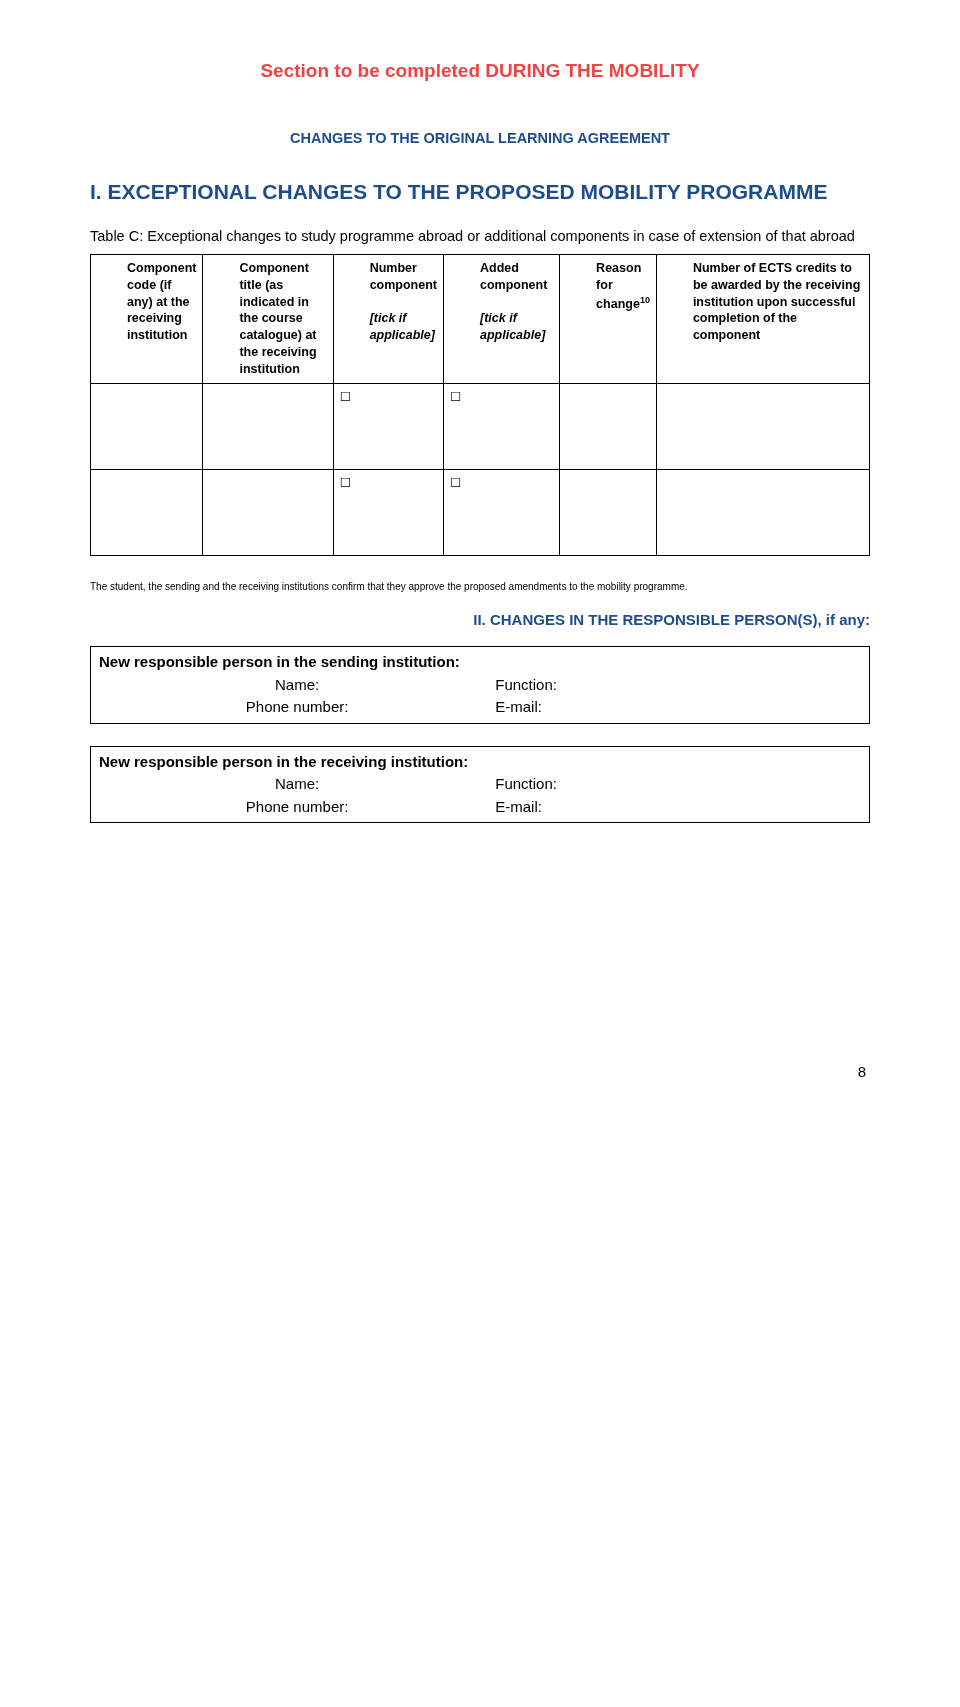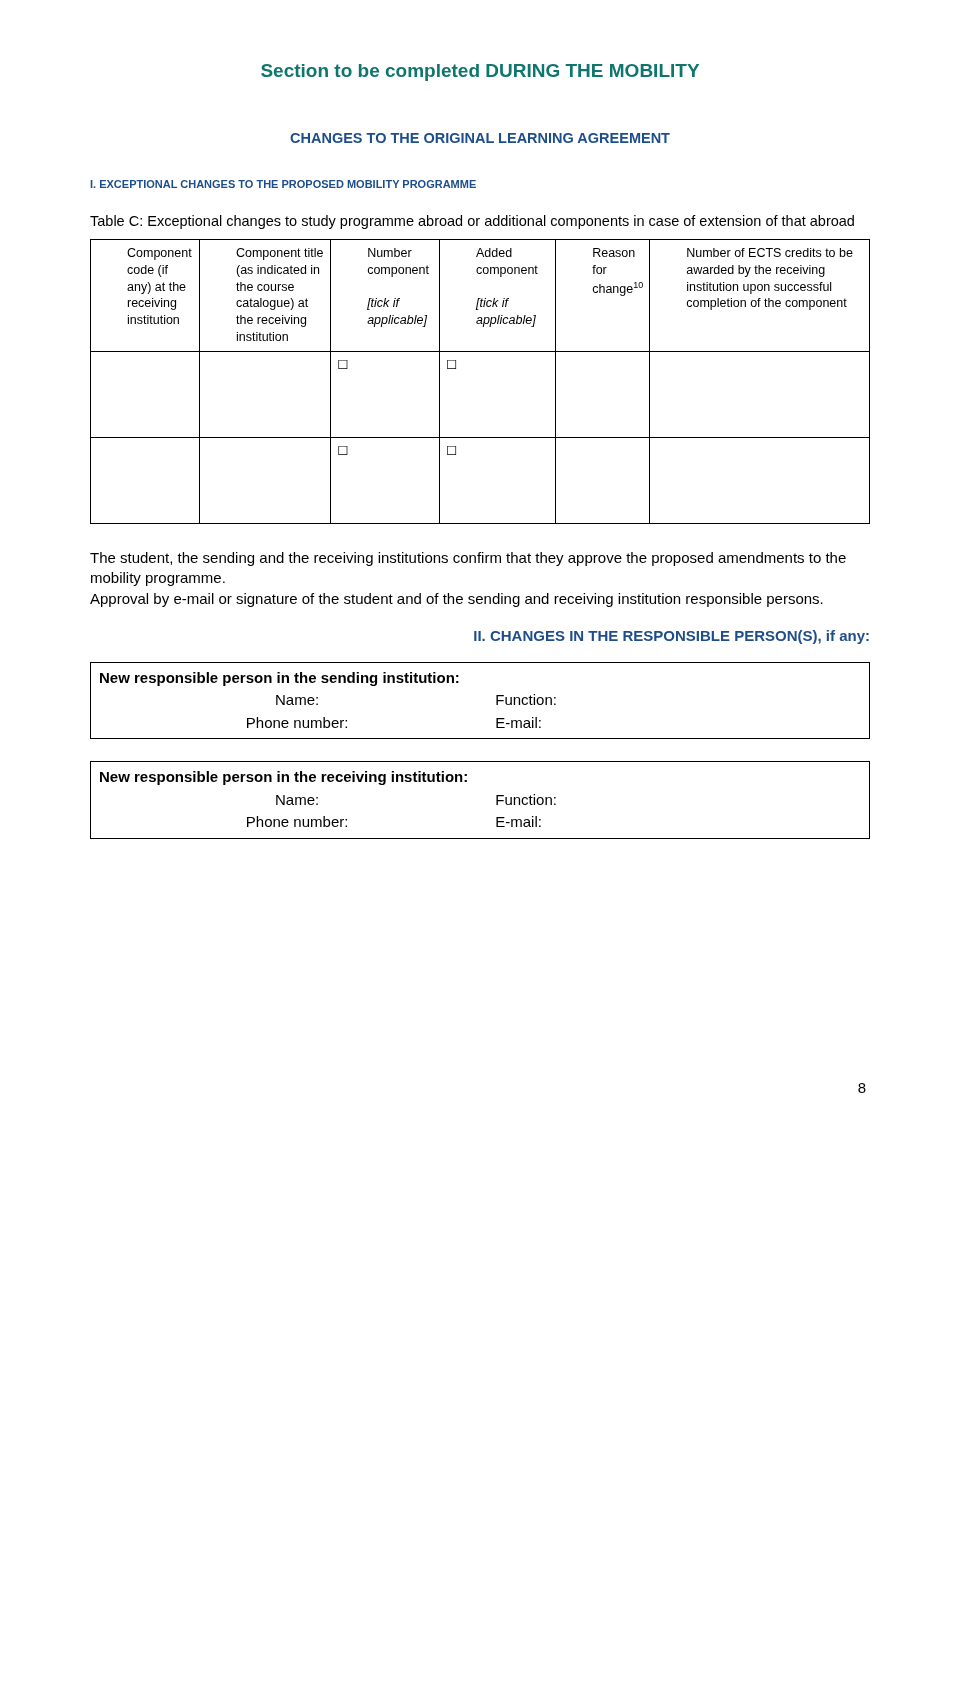--- a/index.html
+++ b/index.html
@@ -4,38 +4,38 @@
   <style>
     body {
       font-family: Verdana, Geneva, sans-serif;
       background: #ffffff;
       margin: 0;
       padding: 60px 90px;
       width: 780px;
       color: #000;
     }
     .title {
-      color: #0f766e;
+      color: #ef4444;
       font-weight: bold;
       font-size: 19px;
       text-align: center;
       margin-bottom: 20px;
     }
     .subtitle {
       color: #1e4d8c;
       font-weight: bold;
       font-size: 14.5px;
       text-align: center;
       margin-bottom: 30px;
       margin-top: 48px;
     }
     .section-heading {
       color: #1e4d8c;
       font-weight: bold;
-      font-size: 11px;
+      font-size: 21px;
       margin-bottom: 18px;
       line-height: 1.5;
       padding-left: 24px;
       text-indent: -24px;
     }
     .table-caption {
       font-size: 14.5px;
       margin-bottom: 8px;
       line-height: 1.4;
     }
@@ -46,38 +46,38 @@
     }
     table.main th, table.main td {
       border: 1px solid #000;
       padding: 5px 6px;
       font-size: 12.5px;
       text-align: left;
       vertical-align: top;
       line-height: 1.35;
     }
     table.main th {
-      font-weight: normal;
+      font-weight: bold;
       padding-left: 36px;
     }
     .tickrow td {
       height: 75px;
     }
     .totalrow td {
       height: 45px;
       font-weight: bold;
       vertical-align: middle;
       padding-right: 10px;
     }
     .box {
       font-size: 16px;
       vertical-align: top;
     }
     .para {
-      font-size: 15px;
+      font-size: 10px;
       line-height: 1.35;
       margin: 12px 0 18px 0;
     }
     .section2-heading {
       color: #1e4d8c;
       font-weight: bold;
       font-size: 15px;
       margin-top: 12px;
       margin-bottom: 18px;
       text-align: right;
@@ -153,21 +153,20 @@
       <td class="box">☐</td>
       <td class="box">☐</td>
       <td></td>
       <td></td>
     </tr>
   </tbody>
 </table>
 
 <div class="para">
   <span>The student, the sending and the receiving institutions confirm that they approve the proposed amendments to the mobility programme.</span><br>
-  <span>Approval by e-mail or signature of the student and of the sending and receiving institution responsible persons.</span>
 </div>
 
 <div class="section2-heading">II. CHANGES IN THE RESPONSIBLE PERSON(S), if any:</div>
 
 <table class="contact">
   <tbody>
       <tr>
         <td>
     <div class="contact-inner">
       <b>New responsible person in the sending institution:</b>

